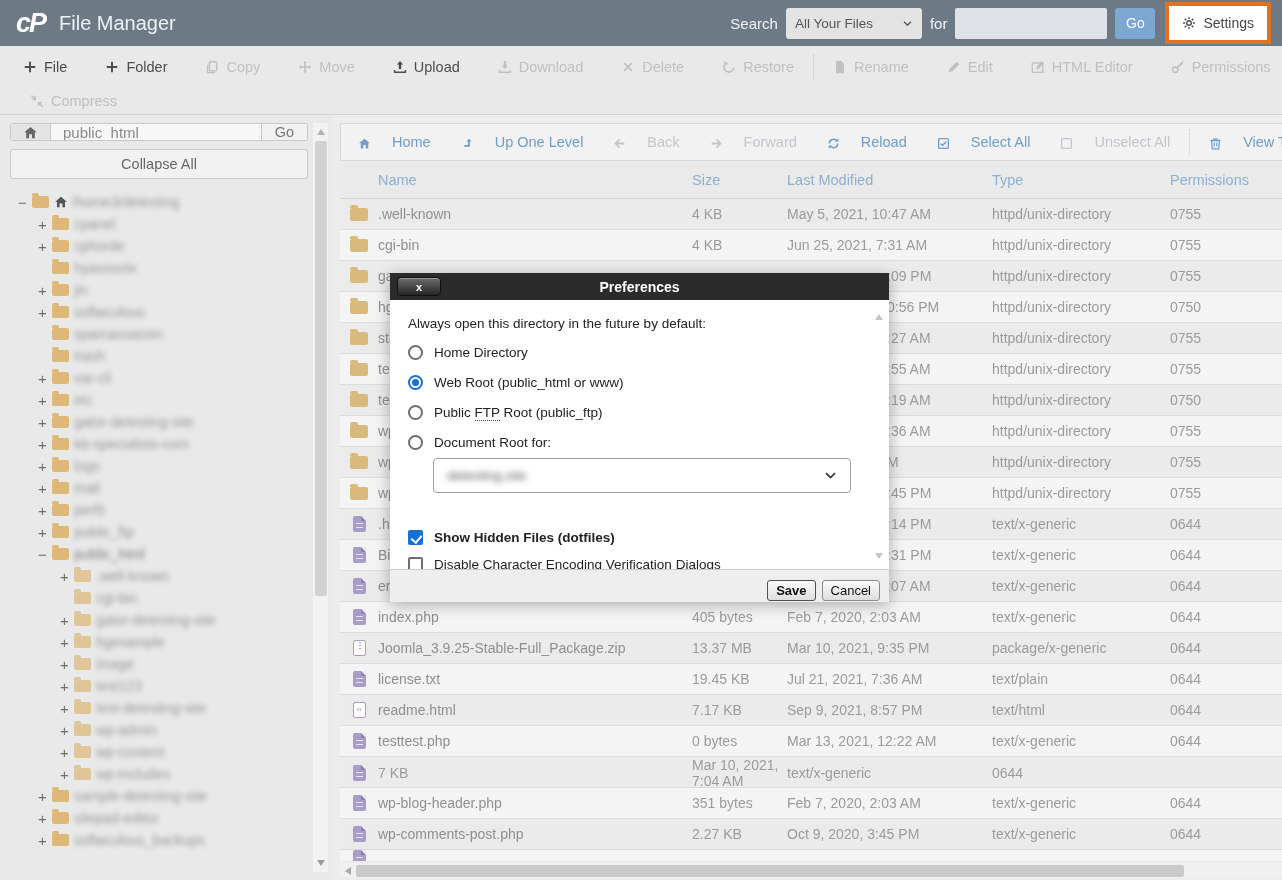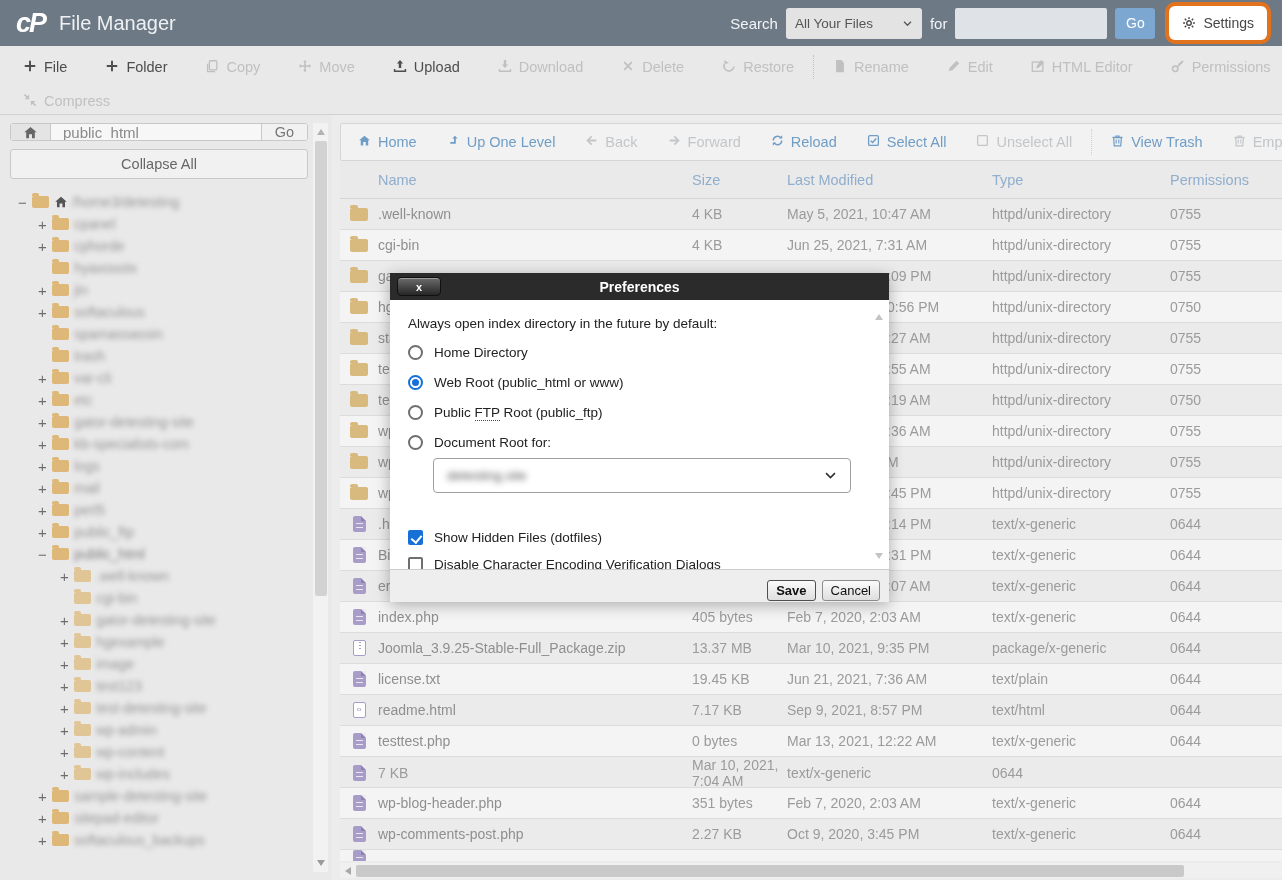--- a/index.html
+++ b/index.html
@@ -9,28 +9,28 @@
   
   .hdr { height:46px; background:#6d7985; display:flex; align-items:center; padding:0 10px 0 16px; }
   .logo { color:#fff; font-size:27px; font-weight:bold; font-style:italic; letter-spacing:-2px; }
   .app-title { color:#eef1f3; font-size:20px; margin-left:14px; font-weight:400; }
   .hdr-right { margin-left:auto; display:flex; align-items:center; gap:8px; }
   .hdr-label { color:#f2f4f6; font-size:15px; }
   .hdr-select { width:136px; height:31px; background:#e3e3e3; border-radius:3px; color:#555;
     font-size:13.5px; display:flex; align-items:center; justify-content:space-between; padding:0 9px; }
   .hdr-input { width:152px; height:31px; background:#dfe3e8; border:none; border-radius:2px; font-size:14px; padding:0 8px; color:#333; }
   .go-btn { width:40px; height:31px; background:#7ca7d0; color:#fff; border:none; border-radius:3px; font-size:14px; }
-  .settings-btn { height:34px; background:#fff; border:none; border-radius:6px; color:#474747; font-size:14px;
+  .settings-btn { height:34px; background:#fff; border:none; border-radius:0; color:#474747; font-size:14px;
     display:flex; align-items:center; gap:7px; padding:0 13px; box-shadow:0 0 0 4px #e2731e; margin:0 5px 0 6px; }
 
   
   .toolbar { background:#e9e9e9; border-bottom:1px solid #d2d2d2; }
   .tb-row1 { height:42px; display:flex; align-items:center; padding-left:4px; }
-  .tb-row2 { height:26px; display:flex; align-items:center; padding-left:4px; }
-  .tb-item { display:flex; gap:7px; padding:0 19px; font-size:14.5px; color:#4d4d4d; cursor:pointer; white-space:nowrap; }
+  .tb-row2 { height:26px; display:flex; align-items:center; padding-left:4px;margin-left:7px; }
+  .tb-item { display:flex; align-items:center; gap:7px; padding:0 19px; font-size:14.5px; color:#4d4d4d; cursor:pointer; white-space:nowrap; }
   .tb-item.disabled { color:#c0c0c0; cursor:default; }
   .tb-div { width:0; height:24px; border-left:1px dotted #c2c2c2; }
   .icn { display:inline-flex; }
   .icn svg { display:block; }
 
   
   .content { display:flex; height:765px; }
 
   
   .sidebar { position:relative; width:332px; padding:8px 24px 8px 10px; background:#e9e9e9; }
@@ -51,21 +51,21 @@
   .tree-row.active .tlabel { color:#7e7e7e; }
   .side-sb { position:absolute; top:8px; bottom:8px; right:4px; width:15px; background:#f2f2f2; }
   .sb-up, .sb-dn, .sb-lf, .sb-rt { position:absolute; width:0; height:0; }
   .sb-up { top:6px; left:3.5px; border-left:4.5px solid transparent; border-right:4.5px solid transparent; border-bottom:6px solid #b2b2b2; }
   .sb-dn { bottom:6px; left:3.5px; border-left:4.5px solid transparent; border-right:4.5px solid transparent; border-top:6px solid #9b9b9b; }
   .side-sb .thumb { position:absolute; left:1.5px; width:12px; top:18px; height:455px; background:#d2d2d2; border-radius:2px; }
 
   
   .main { position:relative; flex:1; padding:8px 22px 18px 8px; background:#ececec; }
   .navbox { height:38px; border:1px solid #d6d6d6; background:#f2f2f2; border-radius:2px; display:flex; align-items:center; padding:0 2px; }
-  .nav-item { display:flex; align-items:flex-start; gap:7px; padding:0 15px; font-size:14.5px; color:#6f9dc6; cursor:pointer; white-space:nowrap; }
+  .nav-item { display:flex; align-items:flex-end; gap:21px; padding:0 15px; font-size:14.5px; color:#6f9dc6; cursor:pointer; white-space:nowrap; }
   .nav-item.disabled { color:#c3c6c9; cursor:default; }
   .nav-div { width:0; height:26px; border-left:1px dotted #cfcfcf; margin:0 4px; }
 
   .thead { display:grid; grid-template-columns:38px 314px 95px 205px 178px 90px; height:38px; align-items:center;
     color:#90aecd; font-size:14.5px; background:#eaeaea; border-bottom:1px solid #d5d5d5; }
   .rows { }
   .frow { display:grid; grid-template-columns:38px 314px 95px 205px 178px 90px; height:31px; align-items:center;
     font-size:14px; color:#9b9b9b; border-bottom:1px solid #dcdcdc; }
   .frow.odd { background:#ebebeb; } .frow.even { background:#f4f4f4; }
   .frow .c-name { color:#8f8f8f; overflow:hidden; white-space:nowrap; }
@@ -105,21 +105,21 @@
   .radio.checked { border-color:#1670d6; }
   .radio.checked::after { content:""; position:absolute; inset:2px; background:#1670d6; border-radius:50%; }
   .abbr-dotted { border-bottom:1px dotted #444; }
   .dlg-select { margin:7px 0 0 25px; width:418px; height:35px; border:1px solid #a0a0a0; border-radius:4px;
     display:flex; align-items:center; justify-content:space-between; padding:0 13px; background:#fff; }
   .dlg-select .val { filter:blur(3px); color:#555; }
   .cb { width:15px; height:15px; border:2px solid #6f6f6f; border-radius:2px; background:#fff; position:relative; flex:none; }
   .cb.checked { background:#1670d6; border-color:#1670d6; }
   .cb.checked::after { content:""; position:absolute; left:2.5px; top:1px; width:5px; height:8px;
     border:solid #fff; border-width:0 2px 2px 0; transform:rotate(40deg); }
-  .cb-row1 { margin-top:35px; } .cb-row2 { margin-top:9px; }
+  .cb-row1 { margin-top:35px;font-weight:bold; } .cb-row2 { margin-top:9px; }
   .dlg-sb { position:absolute; right:3px; top:14px; bottom:10px; width:15px; }
   .dlg-sb .sb-up { border-bottom-color:#c4c4c4; top:0; }
   .dlg-sb .sb-dn { border-top-color:#c4c4c4; bottom:0; }
   .dlg-foot { height:33px; background:#eeeeee; border-top:1px solid #cccccc; display:flex; align-items:center;
     justify-content:flex-end; gap:6px; padding-right:9px; }
   .dlg-btn { font-size:13px; font-family:"Liberation Sans",sans-serif; padding:2px 8px; border:1px solid #8b8b8b; border-radius:3px;
     background:linear-gradient(#fbfbfb,#dedede); color:#111;margin-top:8px; }
   .dlg-btn.primary { font-weight:bold; border-color:#4f4f4f; }
 </style>
 </head>
@@ -690,21 +690,21 @@
             <div class="c-mod">Mar 10, 2021, 9:35 PM</div>
             <div class="c-type">package/x-generic</div>
             <div class="c-perm">0644</div>
           </div>
           <div class="frow even">
             <div class="cell-icon">
               <span class="fi-file"></span>
             </div>
             <div class="c-name">license.txt</div>
             <div class="c-size">19.45 KB</div>
-            <div class="c-mod">Jun 21, 2021, 7:36 AM</div>
+            <div class="c-mod">Jul 21, 2021, 7:36 AM</div>
             <div class="c-type">text/plain</div>
             <div class="c-perm">0644</div>
           </div>
           <div class="frow odd">
             <div class="cell-icon">
               <span class="fi-html">‹›</span>
             </div>
             <div class="c-name">readme.html</div>
             <div class="c-size">7.17 KB</div>
             <div class="c-mod">Sep 9, 2021, 8:57 PM</div>
@@ -769,21 +769,21 @@
 
     </section>
   </div>
 
   <div class="dialog">
     <div class="dlg-title">
       <button class="dlg-close">x</button>
       <span class="dlg-title-text">Preferences</span>
     </div>
     <div class="dlg-body">
-      <div class="dlg-prompt">Always open index directory in the future by default:</div>
+      <div class="dlg-prompt">Always open this directory in the future by default:</div>
       <div id="radios">
           <div class="opt-row">
             <span class="radio"></span>
             <span>Home Directory</span>
           </div>
           <div class="opt-row">
             <span class="radio checked"></span>
             <span>Web Root (public_html or www)</span>
           </div>
           <div class="opt-row">

